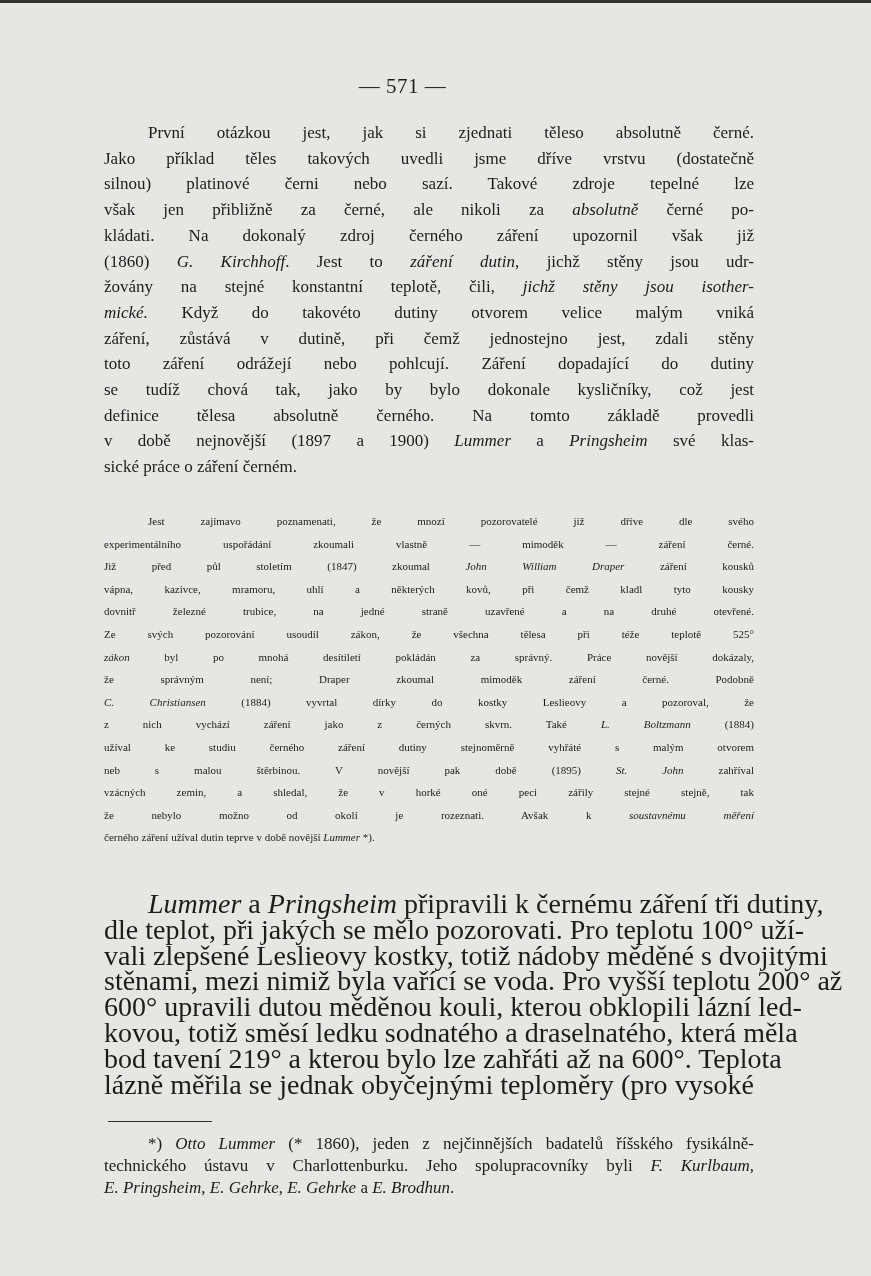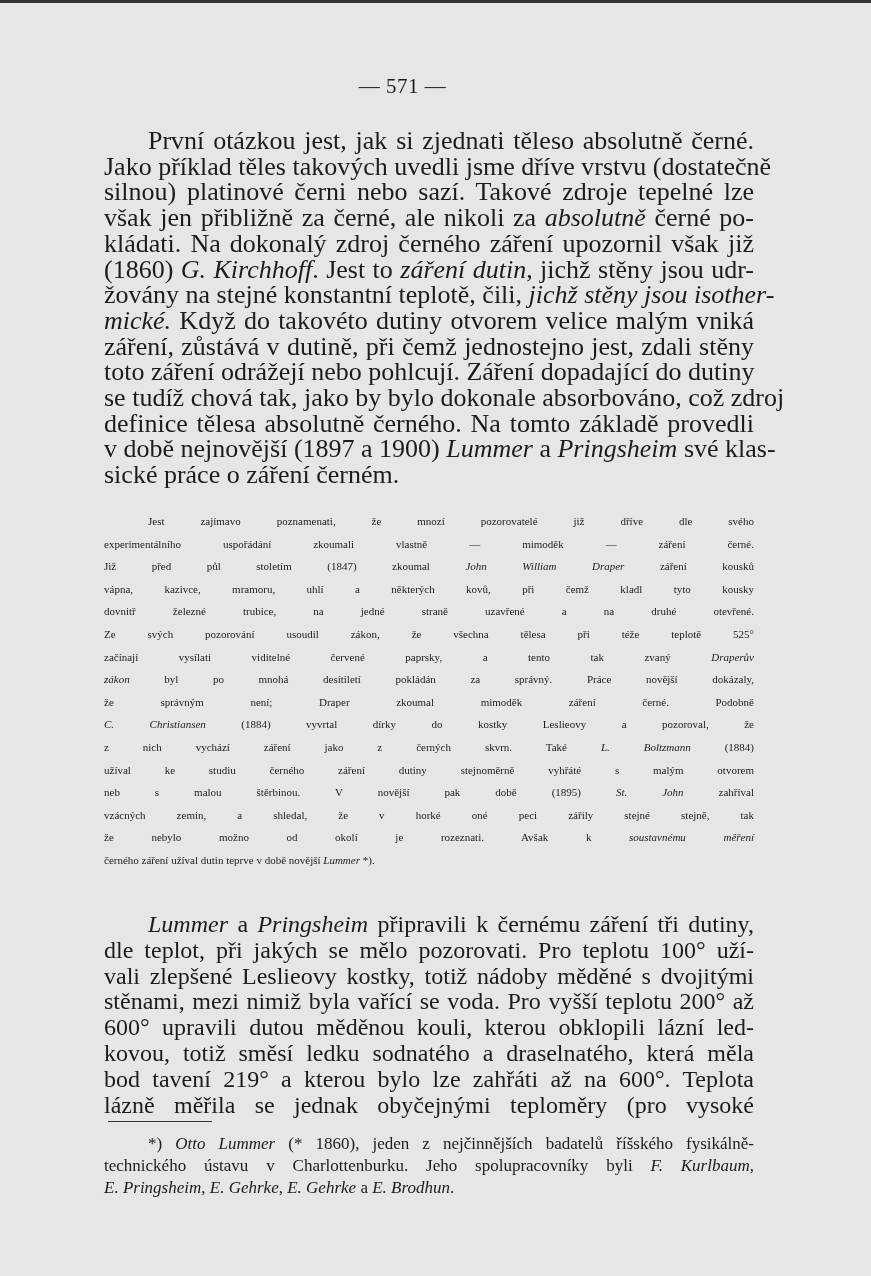--- a/index.html
+++ b/index.html
@@ -10,33 +10,33 @@
     color: #1c1c1c;
     position: relative;
   }
   .topbar { position: absolute; left: 0; top: 0; width: 871px; height: 3px; background: #333; }
   .page-number {
     position: absolute; left: 0; width: 765px; top: 74px;
     text-align: center; font-size: 21px; letter-spacing: 0.5px;
     padding-left: 40px; box-sizing: border-box;
   }
   .main {
-    position: absolute; left: 104px; width: 650px; top: 128px;
-    font-size: 26px; line-height: 25.7px; text-align: justify;
+    position: absolute; left: 104px; width: 650px; top: 120px;
+    font-size: 17px; line-height: 25.7px; text-align: justify;
   }
   .main .line { display: block; text-align-last: justify; white-space: nowrap; }
   .main .line.last { text-align-last: left; }
   .indent { padding-left: 44px; }
   .note {
     position: absolute; left: 104px; width: 650px; top: 510px;
     font-size: 11px; line-height: 22.6px;
   }
   .note .line { display: block; text-align: justify; text-align-last: justify; white-space: nowrap; }
   .note .line.last { text-align-last: left; }
-  .section2 { position: absolute; left: 104px; width: 650px; top: 912px; font-size: 24px; line-height: 25.8px; }
+  .section2 { position: absolute; left: 104px; width: 650px; top: 891px; font-size: 28px; line-height: 25.8px; }
   .section2 .line { display: block; text-align: justify; text-align-last: justify; white-space: nowrap; }
   .rule { position: absolute; left: 108px; top: 1121px; width: 104px; height: 1px; background: #333; }
   .footnote {
     position: absolute; left: 104px; width: 650px; top: 1133px;
     font-size: 17px; line-height: 22px;
   }
   .footnote .line { display: block; text-align: justify; text-align-last: justify; white-space: nowrap; }
   .footnote .line.last { text-align-last: left; }
   i, em { font-style: italic; }
 </style>
@@ -51,34 +51,33 @@
     <span class="line indent">První otázkou jest, jak si zjednati těleso absolutně černé.</span>
     <span class="line">Jako příklad těles takových uvedli jsme dříve vrstvu (dostatečně</span>
     <span class="line">silnou) platinové černi nebo sazí. Takové zdroje tepelné lze</span>
     <span class="line">však jen přibližně za černé, ale nikoli za <i>absolutně</i> černé po-</span>
     <span class="line">kládati. Na dokonalý zdroj černého záření upozornil však již</span>
     <span class="line">(1860) <i>G. Kirchhoff</i>. Jest to <i>záření dutin</i>, jichž stěny jsou udr-</span>
     <span class="line">žovány na stejné konstantní teplotě, čili, <i>jichž stěny jsou isother-</i></span>
     <span class="line"><i>mické.</i> Když do takovéto dutiny otvorem velice malým vniká</span>
     <span class="line">záření, zůstává v dutině, při čemž jednostejno jest, zdali stěny</span>
     <span class="line">toto záření odrážejí nebo pohlcují. Záření dopadající do dutiny</span>
-    <span class="line">se tudíž chová tak, jako by bylo dokonale absorbováno, což zdroj</span>
+    <span class="line">se tudíž chová tak, jako by bylo dokonale kysličníky, což jest</span>
     <span class="line">definice tělesa absolutně černého. Na tomto základě provedli</span>
     <span class="line">v době nejnovější (1897 a 1900) <i>Lummer</i> a <i>Pringsheim</i> své klas-</span>
     <span class="line last">sické práce o záření černém.</span>
   </div>
 
 <div class="note">
     <span class="line indent">Jest zajímavo poznamenati, že mnozí pozorovatelé již dříve dle svého</span>
     <span class="line">experimentálního uspořádání zkoumali vlastně — mimoděk — záření černé.</span>
     <span class="line">Již před půl stoletím (1847) zkoumal <i>John William Draper</i> záření kousků</span>
     <span class="line">vápna, kazivce, mramoru, uhlí a některých kovů, při čemž kladl tyto kousky</span>
     <span class="line">dovnitř železné trubice, na jedné straně uzavřené a na druhé otevřené.</span>
     <span class="line">Ze svých pozorování usoudil zákon, že všechna tělesa při téže teplotě 525°</span>
-    <span class="line">začínají vysílati viditelné červené paprsky, a tento tak zvaný <i>Draperův</i></span>
     <span class="line"><i>zákon</i> byl po mnohá desítiletí pokládán za správný. Práce novější dokázaly,</span>
     <span class="line">že správným není; Draper zkoumal mimoděk záření černé. Podobně</span>
     <span class="line"><i>C. Christiansen</i> (1884) vyvrtal dírky do kostky Leslieovy a pozoroval, že</span>
     <span class="line">z nich vychází záření jako z černých skvrn. Také <i>L. Boltzmann</i> (1884)</span>
     <span class="line">užíval ke studiu černého záření dutiny stejnoměrně vyhřáté s malým otvorem</span>
     <span class="line">neb s malou štěrbinou. V novější pak době (1895) <i>St. John</i> zahříval</span>
     <span class="line">vzácných zemin, a shledal, že v horké oné peci zářily stejné stejně, tak</span>
     <span class="line">že nebylo možno od okolí je rozeznati. Avšak k <i>soustavnému měření</i></span>
     <span class="line last">černého záření užíval dutin teprve v době novější <i>Lummer</i> *).</span>
   </div>

